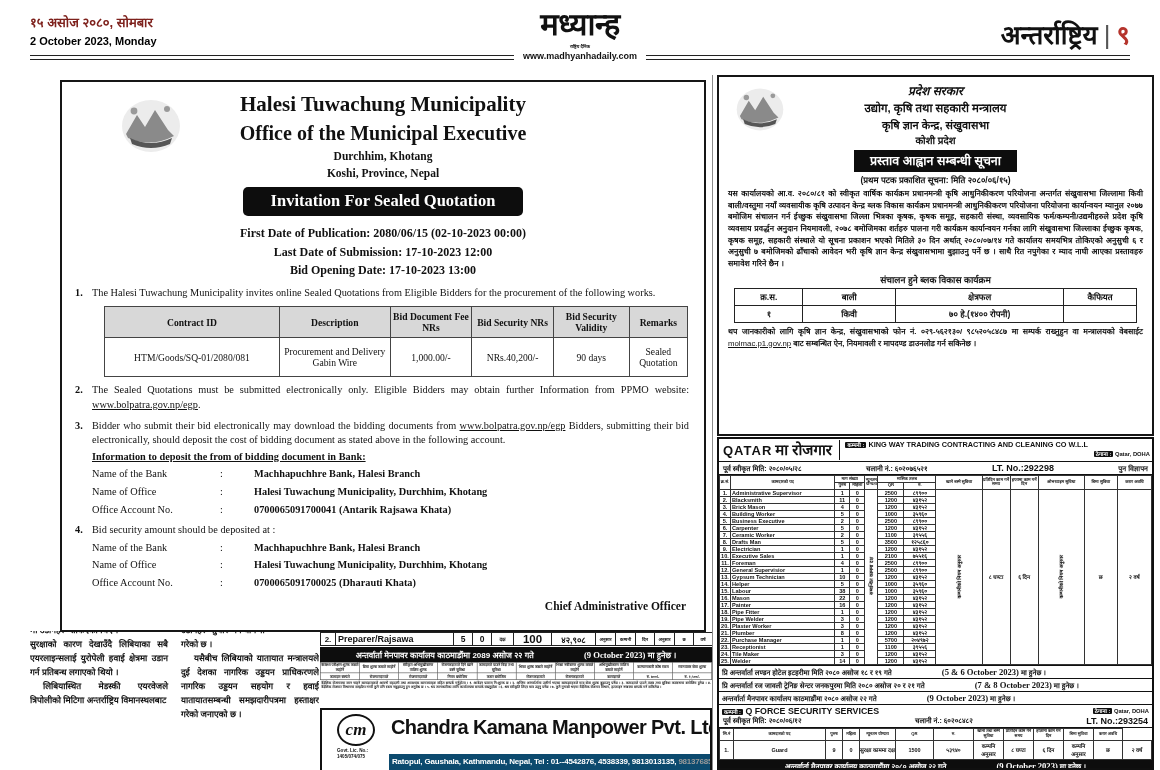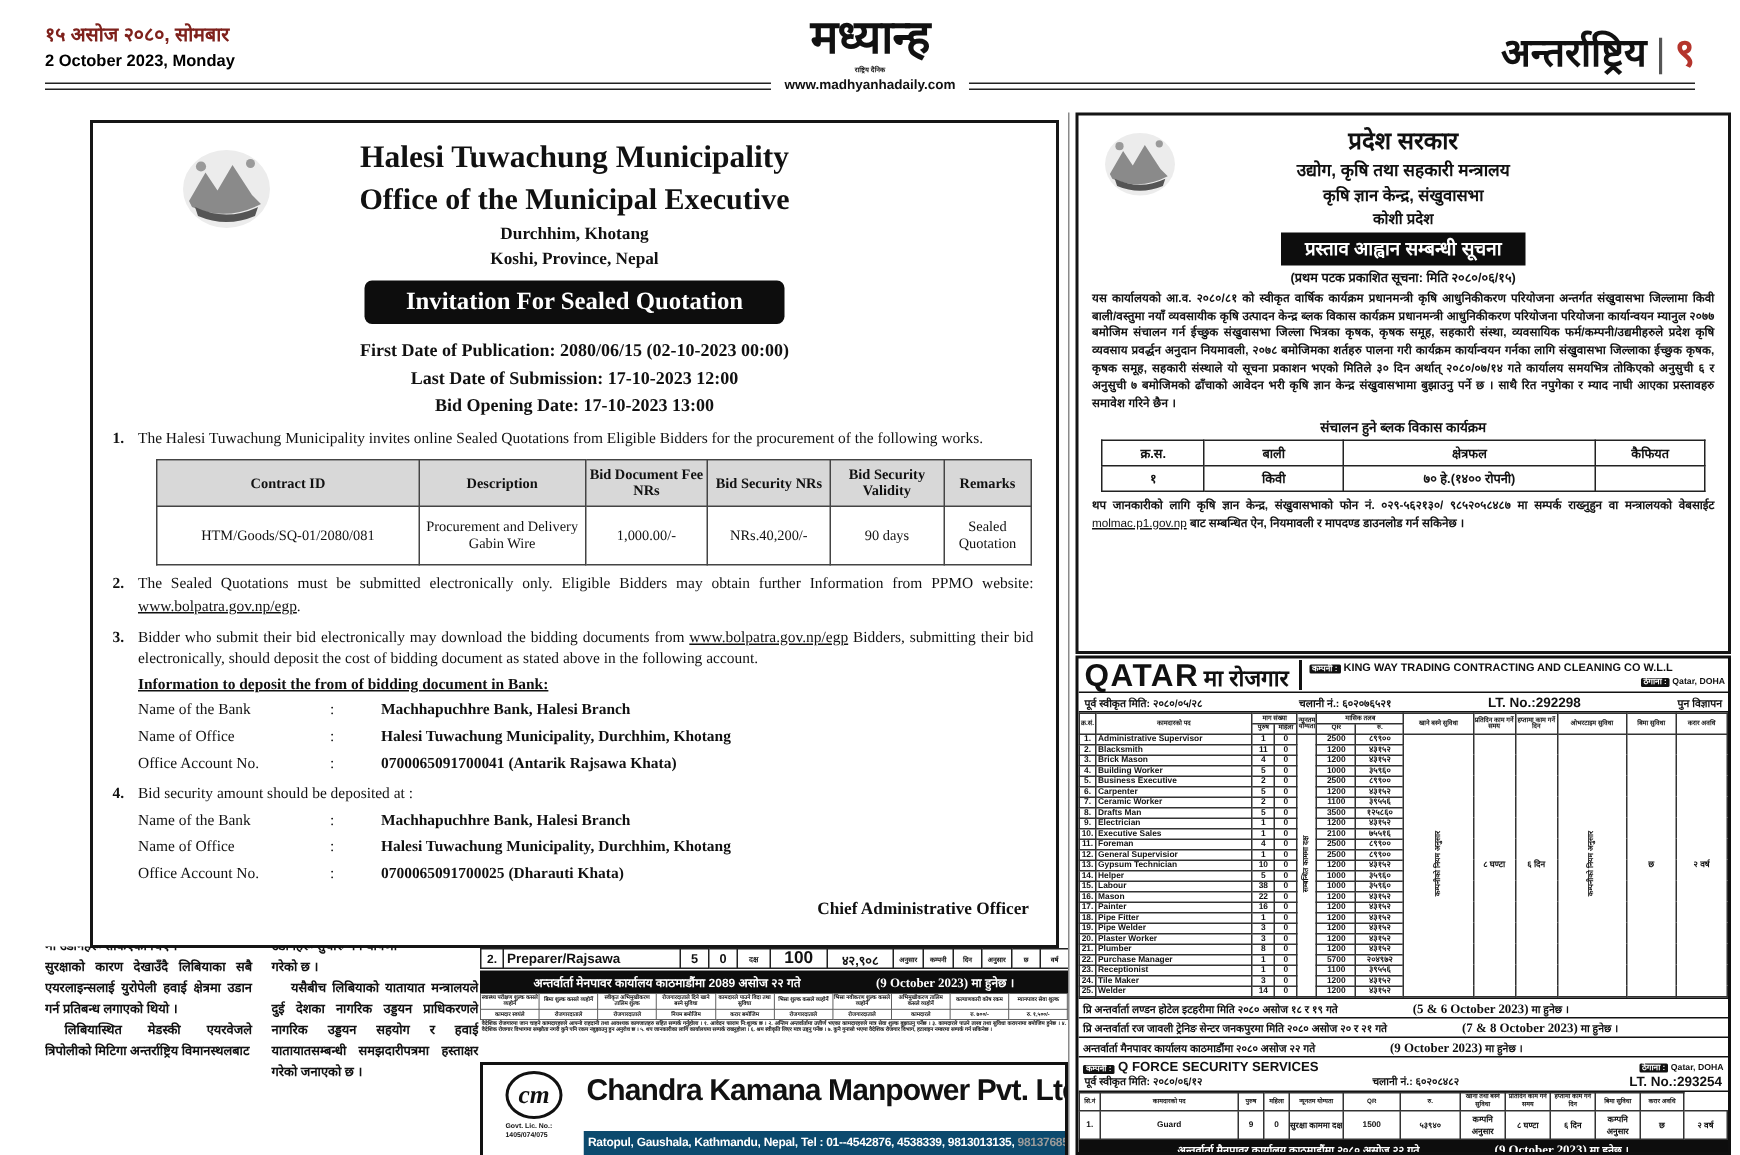--- a/index.html
+++ b/index.html
@@ -49,40 +49,40 @@
   .bank-label { width:128px; min-width:128px; }
   .bank-colon { width:34px; min-width:34px; }
   .bank-val { font-weight:700; }
   .mb-sign { text-align:right; font-size:11.5px; font-weight:700; padding-right:18px; margin-top:9px; }
 
   
   .agri { position:absolute; left:717px; top:75px; width:437px; height:361px;
           border:2px solid #151515; padding:5px 9px 0; overflow:hidden; }
   .agri-logo { position:absolute; left:16px; top:10px; }
   .ag-c { text-align:center; font-weight:700; }
-  .ag-gov { font-size:16px; }
+  .ag-gov { font-size:12px;font-style:italic; }
   .ag-min { font-size:11.5px; margin-top:1px; }
   .ag-dir { font-size:11.5px; margin-top:1px; }
   .ag-ctr { font-size:11px; margin-top:2px; }
   .ag-prov { font-size:10px; margin-top:1px; }
   .ag-titlewrap { text-align:center; margin-top:3px; }
   .ag-title { display:inline-block; background:#0d0d0d; color:#fff; font-size:12.5px; font-weight:700; padding:2px 16px 3px; }
   .ag-sub { text-align:center; font-size:8.5px; font-weight:700; margin-top:2px; }
   .ag-body { font-size:7.8px; font-weight:600; text-align:justify; line-height:1.5; margin-top:3px; letter-spacing:0.1px; }
   .ag-tbl-title { text-align:center; font-size:9px; font-weight:700; margin-top:3px; }
   .ag-tbl { width:97%; margin:2px auto 0; border-collapse:collapse; }
   .ag-tbl th,.ag-tbl td { border:1.2px solid #222; font-size:8.5px; font-weight:700; text-align:center; padding:2.5px 2px; }
   .ag-foot { font-size:7.8px; font-weight:600; text-align:justify; line-height:1.5; margin-top:3px; }
 
   
   .emp { position:absolute; left:717px; top:437px; width:437px; height:333px;
          border:2.5px solid #0f0f0f; overflow:hidden; background:#fff; }
   .emp-head { display:flex; align-items:stretch; border-bottom:1.5px solid #111; height:23px; }
   .emp-title { white-space:nowrap; padding:0 4px; display:flex; align-items:baseline; }
-  .emp-title-en { font-size:21px; font-weight:900; letter-spacing:1px; }
+  .emp-title-en { font-size:13px; font-weight:900; letter-spacing:1px; }
   .emp-title-np { font-size:15px; font-weight:800; margin-left:3px; }
   .emp-div { width:1.5px; background:#111; margin:1px 3px; }
   .emp-co { flex:1; padding:1px 2px 0; overflow:hidden; }
   .emp-co-line { font-size:7.3px; font-weight:800; white-space:nowrap; }
   .emp-addr-line { text-align:right; font-size:5.8px; font-weight:700; margin-top:1px; }
   .chip { background:#111; color:#fff; font-size:5.5px; font-weight:700; padding:0 2px; border-radius:1px; }
   .emp-info { display:flex; justify-content:space-between; align-items:center;
               border-bottom:1.2px solid #111; padding:0 4px; font-size:7px; font-weight:700; height:13px; }
   .emp-lt { font-size:9px; font-weight:800; }
   .jobs { width:100%; border-collapse:collapse; table-layout:fixed; }

